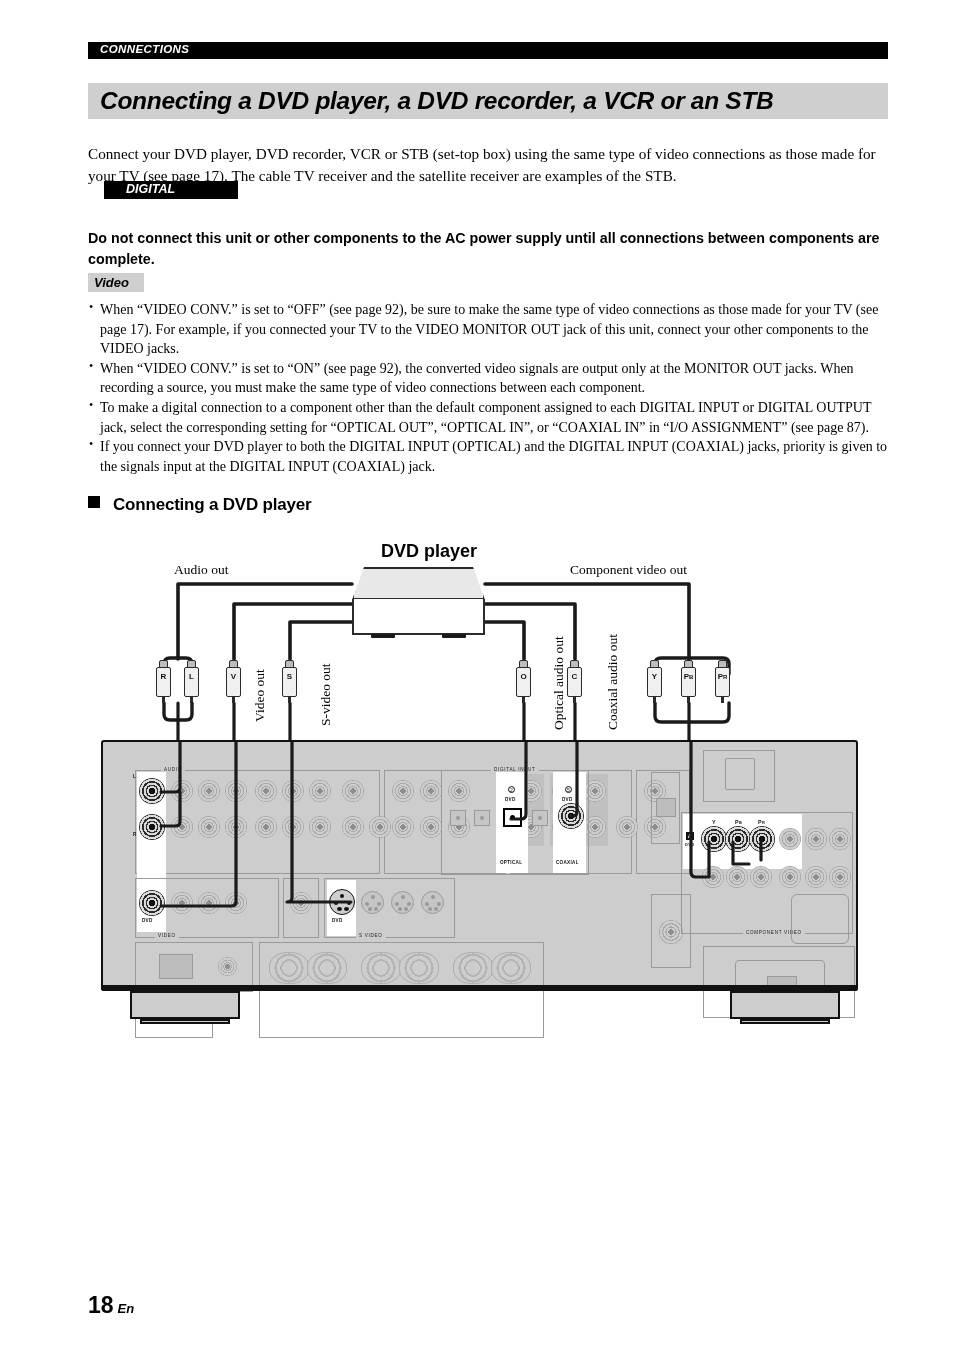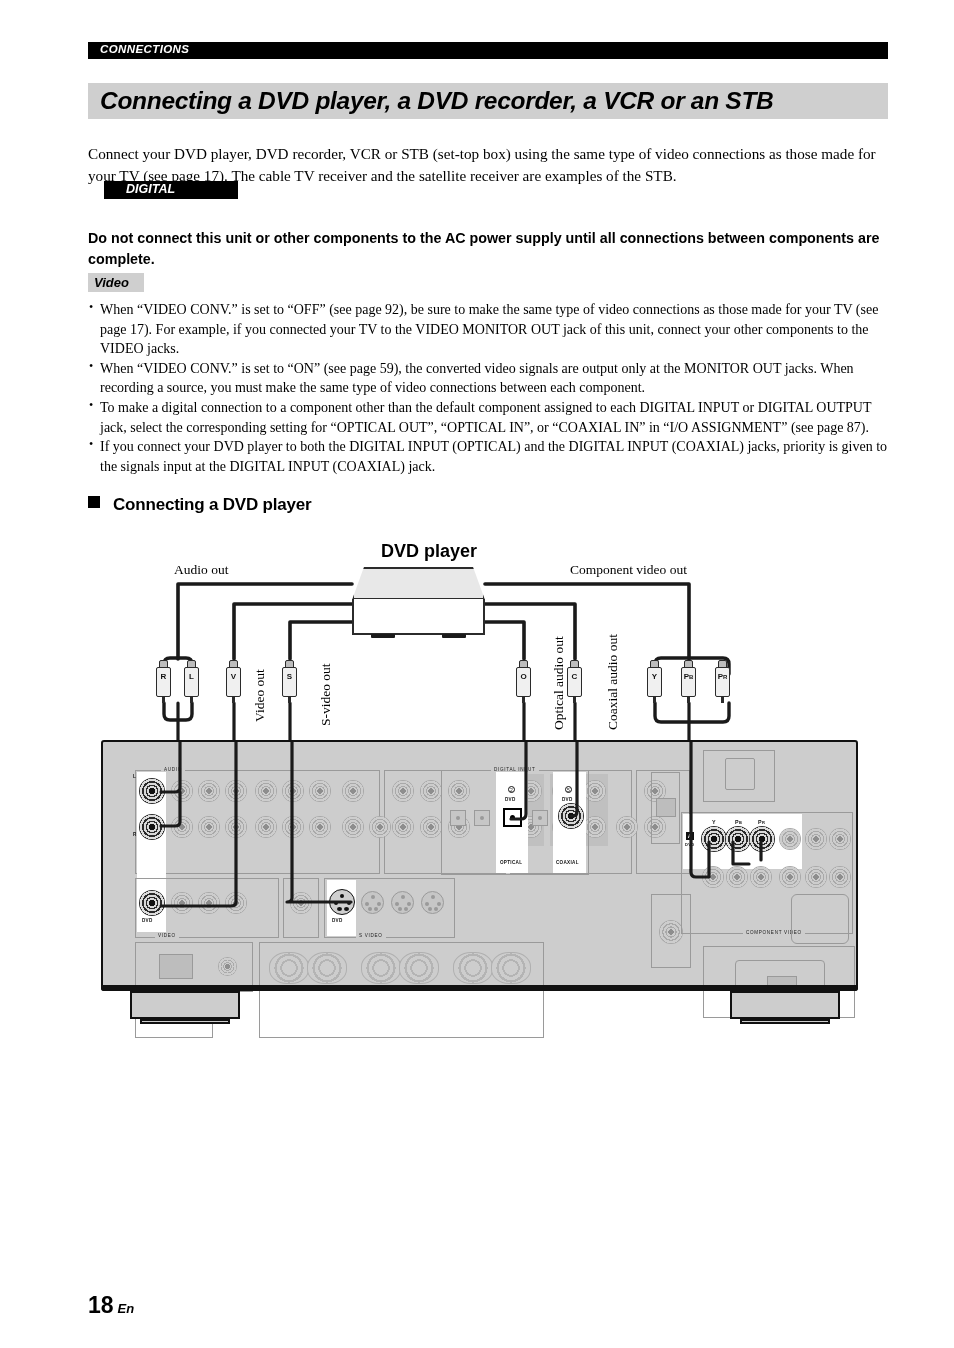--- a/index.html
+++ b/index.html
@@ -264,21 +264,21 @@
   <div class="notes-tag">
     <span>Video</span>
   </div>
   <div class="notes">
     <div class="note">
       <span class="bullet">•</span>
       <span>When “VIDEO CONV.” is set to “OFF” (see page 92), be sure to make the same type of video connections as those made for your TV (see page 17). For example, if you connected your TV to the VIDEO MONITOR OUT jack of this unit, connect your other components to the VIDEO jacks.</span>
     </div>
     <div class="note">
       <span class="bullet">•</span>
-      <span>When “VIDEO CONV.” is set to “ON” (see page 59), the converted video signals are output only at the MONITOR OUT jacks. When recording a source, you must make the same type of video connections between each component.</span>
+      <span>When “VIDEO CONV.” is set to “ON” (see page 92), the converted video signals are output only at the MONITOR OUT jacks. When recording a source, you must make the same type of video connections between each component.</span>
     </div>
     <div class="note">
       <span class="bullet">•</span>
       <span>To make a digital connection to a component other than the default component assigned to each DIGITAL INPUT or DIGITAL OUTPUT jack, select the corresponding setting for “OPTICAL OUT”, “OPTICAL IN”, or “COAXIAL IN” in “I/O ASSIGNMENT” (see page 87).</span>
     </div>
     <div class="note">
       <span class="bullet">•</span>
       <span>If you connect your DVD player to both the DIGITAL INPUT (OPTICAL) and the DIGITAL INPUT (COAXIAL) jacks, priority is given to the signals input at the DIGITAL INPUT (COAXIAL) jack.</span>
     </div>
   </div>

